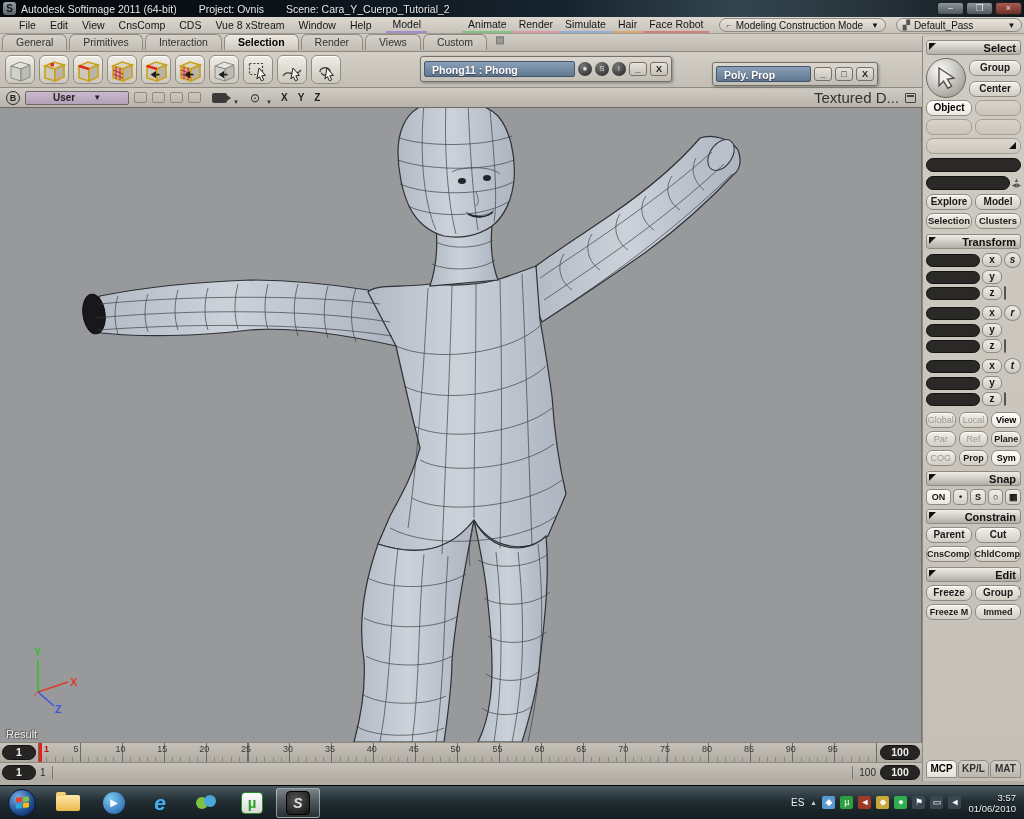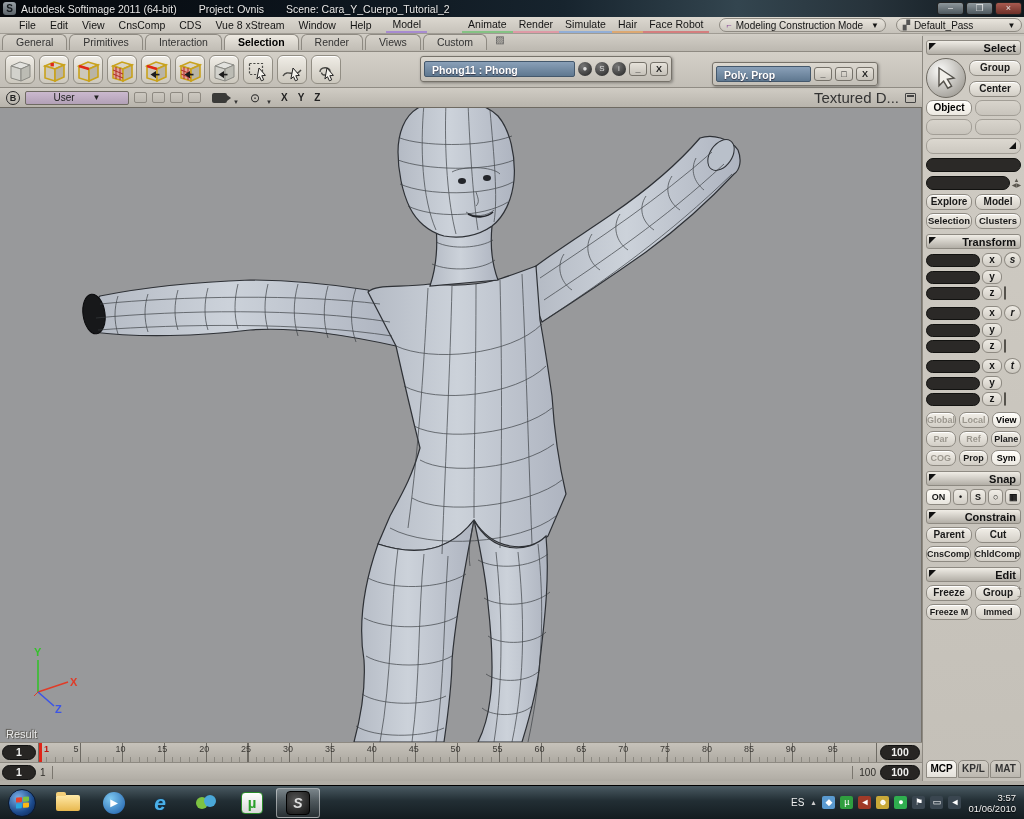--- a/index.html
+++ b/index.html
@@ -64,21 +64,21 @@
   .fwin .fico{width:14px;height:14px;margin-left:3px;border-radius:50%;background:radial-gradient(circle at 35% 30%,#777,#222);
     color:#ddd;font-size:8px;line-height:14px;text-align:center}
   .fwin .fbtn{min-width:18px;height:14px;margin-left:3px;border-radius:3px;border:1px solid #76726a;
     background:linear-gradient(#e6e2da,#c6c2ba);font-size:9px;font-weight:bold;line-height:12px;text-align:center;color:#222}
   #phong-window{left:420px;top:4px;width:252px;height:26px}
   #polymesh-window{left:712px;top:10px;width:166px;height:24px}
 
   .vpheader{height:20px;background:linear-gradient(#d0ccc4,#b8b4ac);border-bottom:1px solid #6e6a62;display:flex;align-items:center;padding:0 6px;gap:5px}
   .bcircle{width:14px;height:14px;border-radius:50%;border:1.4px solid #2a2a2a;font-size:9px;font-weight:bold;line-height:12px;text-align:center;color:#222}
   .userdd{width:104px;height:14px;border-radius:2px;border:1px solid #6e6a62;background:linear-gradient(#cbb9cf,#b2a0b6);
-    display:flex;align-items:center;justify-content:center;gap:18px;font-size:10px;font-weight:normal;color:#222}
+    display:flex;align-items:center;justify-content:center;gap:18px;font-size:10px;font-weight:bold;color:#222}
   .userdd .caret{font-size:8px}
   .vslot{width:13px;height:11px;border:1px solid #8e8a82;border-radius:2px;background:linear-gradient(#ccc8c0,#bcb8b0)}
   .cam{position:relative;width:15px;height:10px;background:#3a3a38;border-radius:2px;margin-left:6px}
   .cam::after{content:"";position:absolute;right:-4px;top:2px;border-left:4px solid #3a3a38;border-top:3px solid transparent;border-bottom:3px solid transparent}
   .eye{font-size:12px;color:#2a2a2a;margin-left:6px;line-height:10px}
   .tinycaret{font-size:6px;color:#333;margin-left:1px;align-self:flex-end;padding-bottom:2px}
   .xyzlbl{font-size:10px;font-weight:bold;color:#222;letter-spacing:1px;margin-left:4px}
   .vph-right{margin-left:auto;display:flex;align-items:center;gap:6px}
   .disp-mode{font-size:15px;color:#333}
   .maxbox{width:11px;height:10px;border:1.4px solid #444;border-radius:1px;position:relative}
@@ -106,21 +106,21 @@
   
   .panel{position:absolute;right:0;top:36px;width:102px;height:745px;background:linear-gradient(#d0ccc4,#c4c0b8);
     border-left:1px solid #8e8a82;padding:2px 3px;display:flex;flex-direction:column}
   .phead{position:relative;height:15px;margin:2px 0 3px 0;border:1px solid #8e8a82;border-radius:3px;
     background:linear-gradient(#f0ede6,#b2aea6);display:flex;align-items:center;justify-content:flex-end;
     padding:0 4px;font-weight:bold;font-size:11px;color:#111}
   .phead .tri{position:absolute;left:2px;top:2px;width:0;height:0;border-top:7px solid #111;border-right:7px solid transparent}
   .pbtn{height:16px;border:1px solid #8e8a82;border-radius:7px;background:linear-gradient(#f2efe8,#d2cec6);
     font-size:10px;font-weight:bold;color:#1a1a1a;text-align:center;line-height:14px;box-shadow:inset 0 1px 0 #fff}
   .pbtn.lit{background:linear-gradient(#fffdf8,#ece9e2);color:#000}
-  .pbtn.dim{color:#9b978e;font-weight:bold}
+  .pbtn.dim{color:#9b978e;font-weight:normal}
   .prow{display:flex;gap:3px;margin-bottom:3px}
   .prow .pbtn{flex:1}
   .selgrid{display:flex;gap:3px;margin-bottom:2px}
   .selcircle{width:40px;height:40px;border-radius:50%;background:radial-gradient(circle at 35% 30%,#fafaf8,#8e8a82);
     border:1px solid #6e6a62;display:flex;align-items:center;justify-content:center}
   .selcircle svg{display:block}
   .selcol{flex:1;display:flex;flex-direction:column;gap:5px;justify-content:center}
   .slot{height:16px;border:1px solid #a29e96;border-radius:7px;background:linear-gradient(#d8d4cc,#c8c4bc)}
   .ddslot{position:relative;height:16px;border:1px solid #a29e96;border-radius:7px;background:linear-gradient(#dcd8d0,#ccc8c0);margin-bottom:4px}
   .ddslot .mark{position:absolute;right:4px;top:3px;width:0;height:0;border-bottom:7px solid #111;border-left:7px solid transparent}

